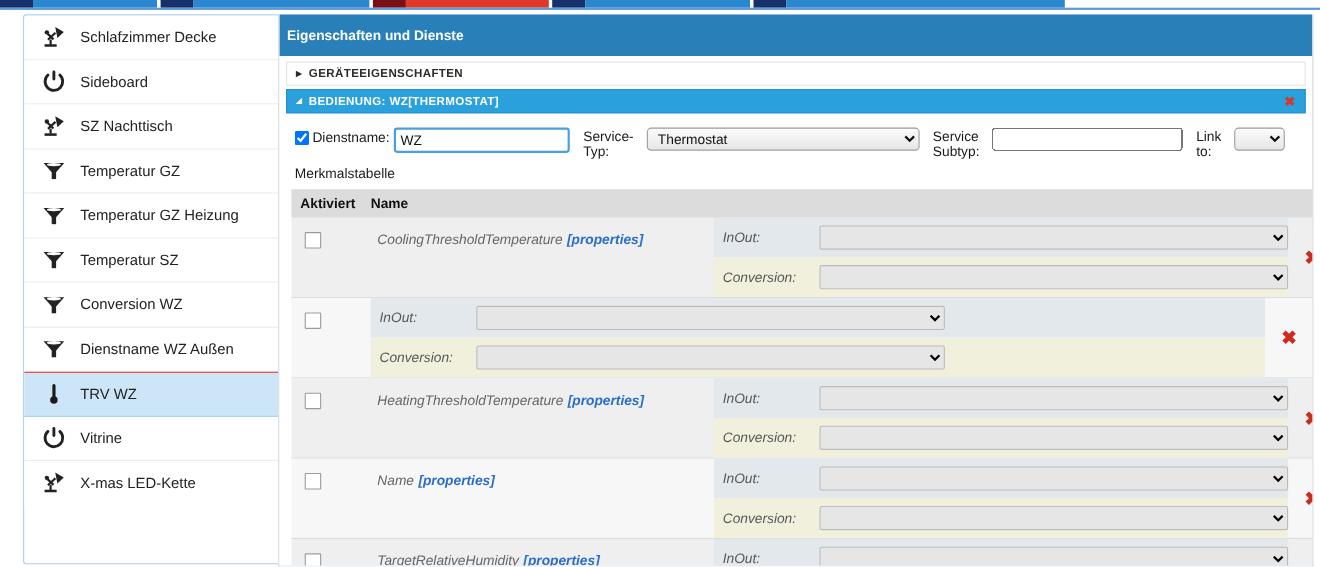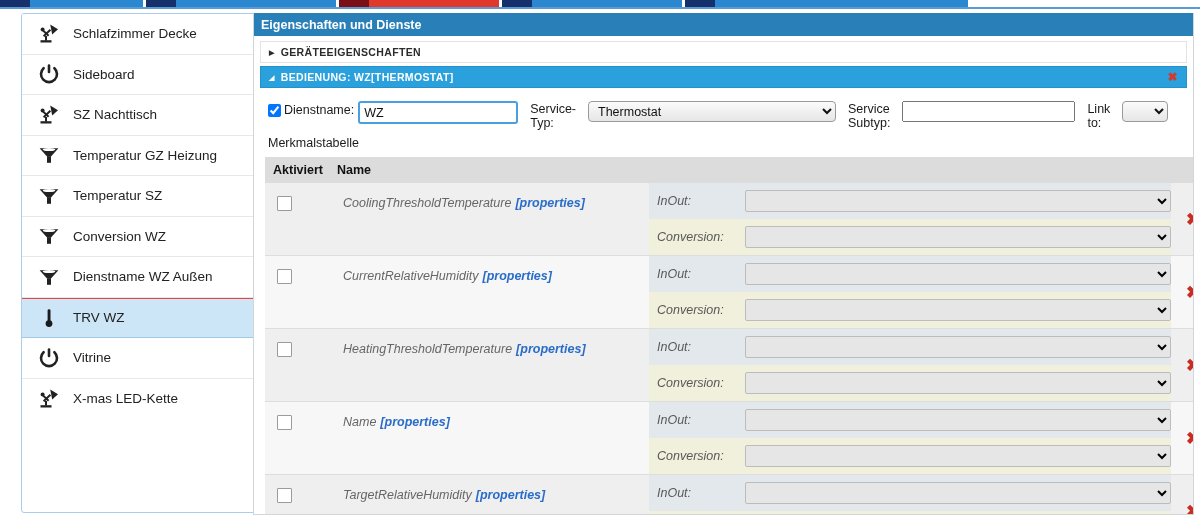--- a/index.html
+++ b/index.html
@@ -66,21 +66,21 @@
   
   #main {
     position: absolute; left: 253px; top: 13px;
     width: 941px; height: 502px;
     background: #ffffff;
     border: 1px solid #cfd6dc;
     border-top: none;
     overflow: hidden;
   }
   #panel-title {
-    height: 23px;
+    height: 38px;
     background: #2980b9;
     color: #ffffff;
     font-size: 12.5px; font-weight: bold;
     display: flex; align-items: center;
     padding-left: 7px;
   }
   #panel-inner { padding: 5px 6px 0 6px; background:#ffffff; }
 
   .accordion {
     height: 22px;
@@ -279,20 +279,30 @@
         <span class="side-label">SZ Nachttisch</span>
       </div>
       <div class="side-item">
         <span class="side-icon">
           <svg width="24" height="24" viewBox="0 0 24 24">
             <path d="M2.6 5.2 L21.4 5.2 L14 13.6 L10 13.6 Z" fill="#222"></path>
             <ellipse cx="12" cy="6.6" rx="6.4" ry="1.5" fill="#ffffff"></ellipse>
             <rect x="10" y="13.2" width="4" height="6.6" fill="#222"></rect>
           </svg>
         </span>
+        <span class="side-label">Temperatur GZ</span>
+      </div>
+      <div class="side-item">
+        <span class="side-icon">
+          <svg width="24" height="24" viewBox="0 0 24 24">
+            <path d="M2.6 5.2 L21.4 5.2 L14 13.6 L10 13.6 Z" fill="#222"></path>
+            <ellipse cx="12" cy="6.6" rx="6.4" ry="1.5" fill="#ffffff"></ellipse>
+            <rect x="10" y="13.2" width="4" height="6.6" fill="#222"></rect>
+          </svg>
+        </span>
         <span class="side-label">Temperatur GZ Heizung</span>
       </div>
       <div class="side-item">
         <span class="side-icon">
           <svg width="24" height="24" viewBox="0 0 24 24">
             <path d="M2.6 5.2 L21.4 5.2 L14 13.6 L10 13.6 Z" fill="#222"></path>
             <ellipse cx="12" cy="6.6" rx="6.4" ry="1.5" fill="#ffffff"></ellipse>
             <rect x="10" y="13.2" width="4" height="6.6" fill="#222"></rect>
           </svg>
         </span>
@@ -412,21 +422,20 @@
                 </div>
                 <div class="subrow conv">
                   <div class="sub-lab">Conversion:</div>
                   <select class="rowsel"></select>
                 </div>
               </div>
               <div class="cell-del">✖</div>
             </div>
             <div class="trow even">
               <div class="cell-chk"><input type="checkbox" class="big" style=""></div>
-              <div class="cell-name"><span>CurrentRelativeHumidity</span><a>[properties]</a></div>
               <div class="cell-fields">
                 <div class="subrow inout">
                   <div class="sub-lab">InOut:</div>
                   <select class="rowsel"></select>
                 </div>
                 <div class="subrow conv">
                   <div class="sub-lab">Conversion:</div>
                   <select class="rowsel"></select>
                 </div>
               </div>

